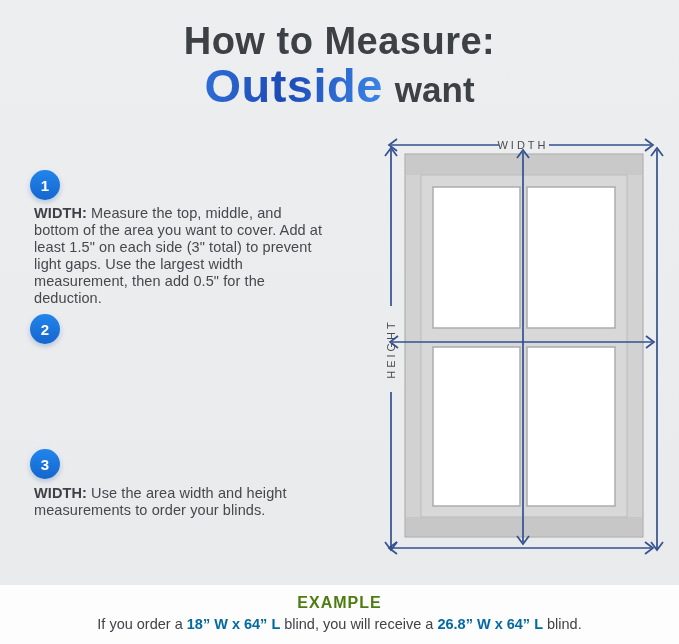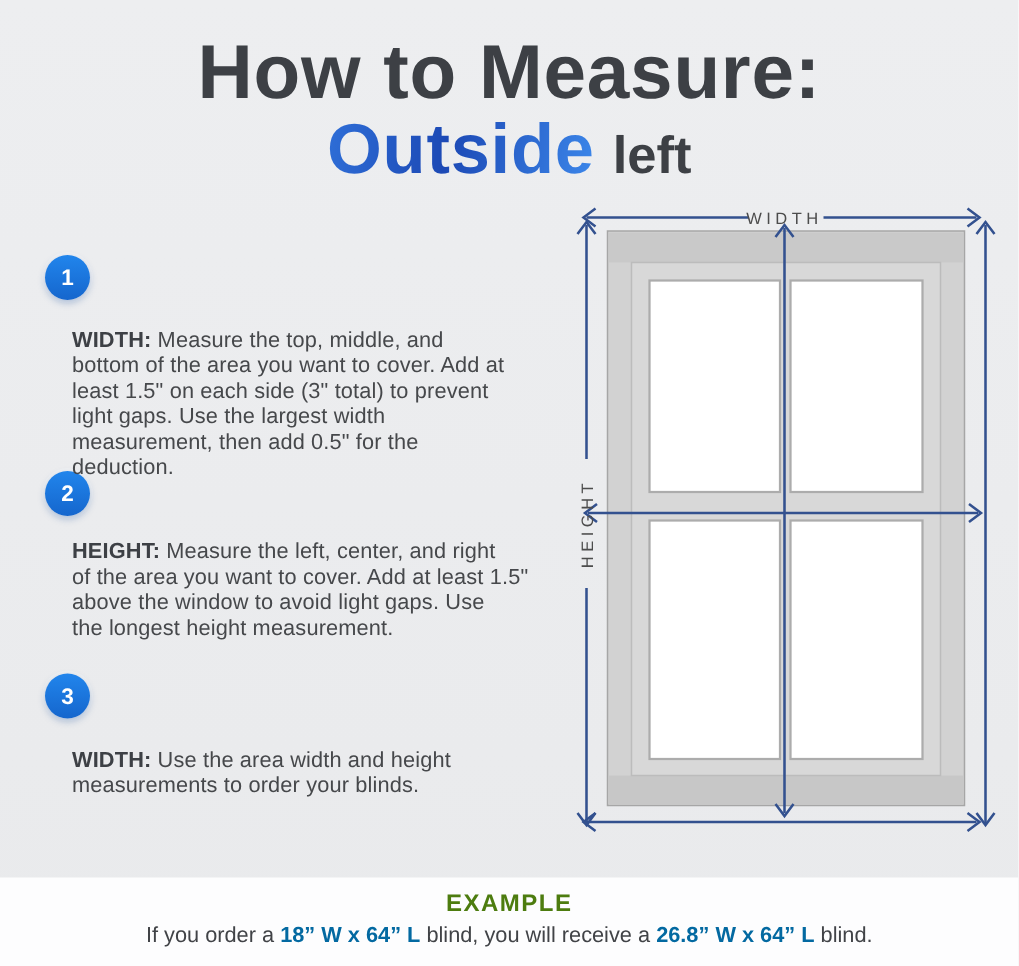--- a/index.html
+++ b/index.html
@@ -9,21 +9,21 @@
     position: relative;
     width: 679px;
     height: 644px;
     overflow: hidden;
     background: linear-gradient(180deg, #edeef0 0%, #eaebed 78%, #e9eaec 100%);
   }
 
   
   .title-block { position:absolute; top:22px; left:0; right:0; text-align:center; }
   .title-line1 {
-    margin:0; font-size:51px; font-weight:bold; color:#3d4045; letter-spacing:0.5px;
+    margin:0; font-size:38px; font-weight:bold; color:#3d4045; letter-spacing:0.5px;
     line-height:1.0;
   }
   .title-line2 { margin:2px 0 0 0; line-height:1.0; }
   .title-highlight {
     font-size:47px; font-weight:bold; letter-spacing:0.5px;
     background: linear-gradient(100deg, #2f6fd8 0%, #1c49b5 45%, #3c87ea 100%);
     -webkit-background-clip:text; background-clip:text;
     -webkit-text-fill-color:transparent; color:transparent;
   }
   .title-suffix { font-size:35px; font-weight:bold; color:#3d4045; margin-left:12px; }
@@ -34,21 +34,21 @@
     background: linear-gradient(180deg, #2185ec 0%, #1566cd 100%);
     color:#ffffff; font-weight:bold; font-size:15px;
     display:flex; align-items:center; justify-content:center;
     box-shadow: 0 2px 5px rgba(40,90,160,0.35), 0 0 0 2px rgba(255,255,255,0.25);
   }
   .badge-1 { top:170px; }
   .badge-2 { top:314px; }
   .badge-3 { top:449px; }
 
   .step-text {
-    position:absolute; left:34px; width:352px; margin:14px;
+    position:absolute; left:34px; width:352px; margin:0;
     font-size:14.5px; line-height:17px; color:#46484b; letter-spacing:0.1px;
   }
   .step-text b { color:#3d4045; }
   .step-1-text { top:205px; }
   .step-2-text { top:346px; }
   .step-3-text { top:485px; }
 
   
   .diagram-svg { position:absolute; left:379px; top:125px; width:300px; height:470px; }
   .dim-label { font-family:"Liberation Sans", sans-serif; font-size:11px; letter-spacing:3px; fill:#4c4c4c; }
@@ -65,43 +65,37 @@
   .example-text b { color:#0369a1; }
 </style>
 </head>
 <body>
 
 <div class="canvas">
 
   <div class="title-block">
     <h1 class="title-line1">How to Measure:</h1>
     <h2 class="title-line2">
-      <span class="title-highlight">Outside</span><span class="title-suffix">left</span>
+      <span class="title-highlight">Outside</span><span class="title-suffix">want</span>
     </h2>
   </div>
 
   <div class="badge badge-1">1</div>
   <div class="badge badge-2">2</div>
   <div class="badge badge-3">3</div>
 
   <p class="step-text step-1-text">
     <b>WIDTH:</b><span> Measure the top, middle, and</span><br>
     <span>bottom of the area you want to cover. Add at</span><br>
     <span>least 1.5" on each side (3" total) to prevent</span><br>
     <span>light gaps. Use the largest width</span><br>
     <span>measurement, then add 0.5" for the</span><br>
     <span>deduction.</span>
   </p>
 
-  <p class="step-text step-2-text">
-    <b>HEIGHT:</b><span> Measure the left, center, and right</span><br>
-    <span>of the area you want to cover. Add at least 1.5"</span><br>
-    <span>above the window to avoid light gaps. Use</span><br>
-    <span>the longest height measurement.</span>
-  </p>
 
   <p class="step-text step-3-text">
     <b>WIDTH:</b><span> Use the area width and height</span><br>
     <span>measurements to order your blinds.</span>
   </p>
 
   <svg class="diagram-svg" viewBox="379 125 300 470" xmlns="http://www.w3.org/2000/svg">
 
     <g>
       <rect x="405" y="154" width="238" height="383" fill="#d2d2d2" stroke="#a6a6a6" stroke-width="1"></rect>

